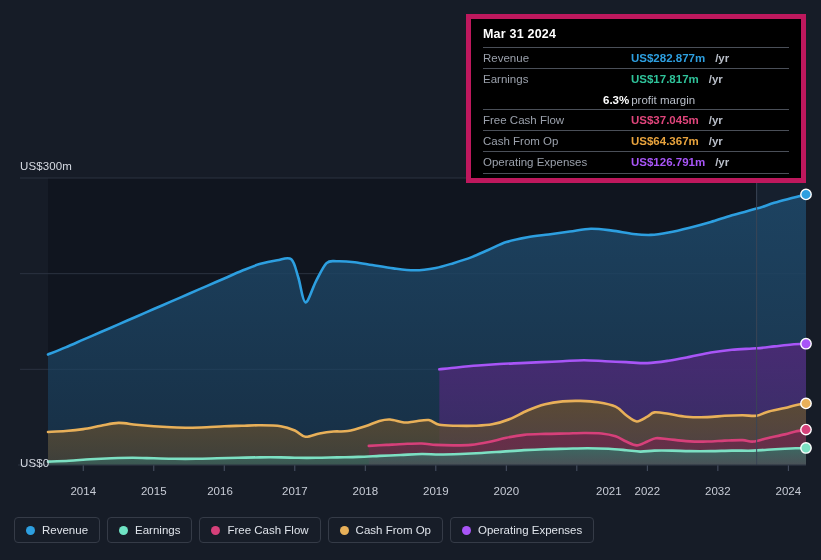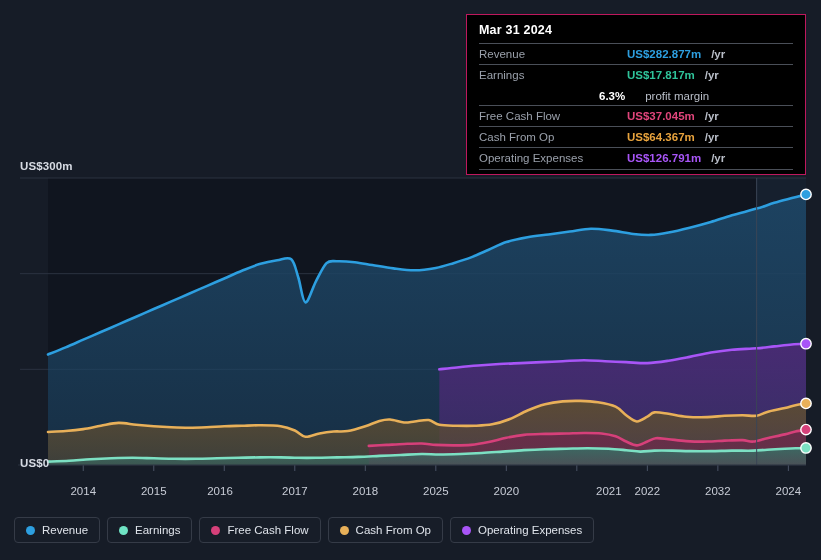--- a/index.html
+++ b/index.html
@@ -27,42 +27,41 @@
     left: 0; top: 0;
   }
 
   
   .axis-label {
     position: absolute;
     font-size: 11.5px;
     color: #d7dbe3;
     letter-spacing: .1px;
     white-space: nowrap;
-    font-weight: bold;
   }
   #y-label-top  { left: 20px; top: 160px; }
   #y-label-zero { left: 20px; top: 457px; }
 
   .x-tick-label {
     position: absolute;
     top: 485px;
     font-size: 11.5px;
     color: #c8ccd6;
     transform: translateX(-50%);
     white-space: nowrap;
   }
 
   
   #tooltip {
     position: absolute;
     left: 466px;
     top: 14px;
     width: 340px;
     background: #000000;
-    border: 1px solid #be185d;
+    border: 5px solid #be185d;
     box-sizing: border-box;
     padding: 7px 12px 4px 12px;
     font-size: 11.5px;
   }
   #tooltip-date {
     font-weight: bold;
     font-size: 12.5px;
     color: #ffffff;
     padding: 1px 0 6px 0;
     letter-spacing: .2px;
@@ -86,21 +85,21 @@
     white-space: nowrap;
     padding-left: 28px;
   }
   .tt-unit {
     color: #b9bec8;
     font-weight: bold;
     margin-left: 10px;
     white-space: nowrap;
   }
   .tt-sub-val { font-weight: bold; color: #ffffff; }
-  .tt-sub-text { color: #b9bec8; margin-left: 20px; }
+  .tt-sub-text { color: #b9bec8; margin-left: 2px; }
   #tooltip-bottom-rule {
     border-top: 1px solid #4a4f58;
     height: 0;
     margin-top: 1px;
   }
 
   
   #legend {
     position: absolute;
     left: 14px;
@@ -201,21 +200,21 @@
 
   <div class="axis-label" id="y-label-top">US$300m</div>
   <div class="axis-label" id="y-label-zero">US$0</div>
 
   <div id="x-tick-labels">
       <div class="x-tick-label" style="left: 83.2558px;">2014</div>
       <div class="x-tick-label" style="left: 153.767px;">2015</div>
       <div class="x-tick-label" style="left: 220px;">2016</div>
       <div class="x-tick-label" style="left: 294.791px;">2017</div>
       <div class="x-tick-label" style="left: 365.302px;">2018</div>
-      <div class="x-tick-label" style="left: 435.814px;">2025</div>
+      <div class="x-tick-label" style="left: 435.814px;">2019</div>
       <div class="x-tick-label" style="left: 506.326px;">2020</div>
       <div class="x-tick-label" style="left: 576.837px; margin-left: 32px;">2021</div>
       <div class="x-tick-label" style="left: 647.349px;">2022</div>
       <div class="x-tick-label" style="left: 717.86px;">2032</div>
       <div class="x-tick-label" style="left: 788.372px;">2024</div>
     </div>
 </div>
 
 <div id="tooltip">
   <div id="tooltip-date">Mar 31 2024</div>

